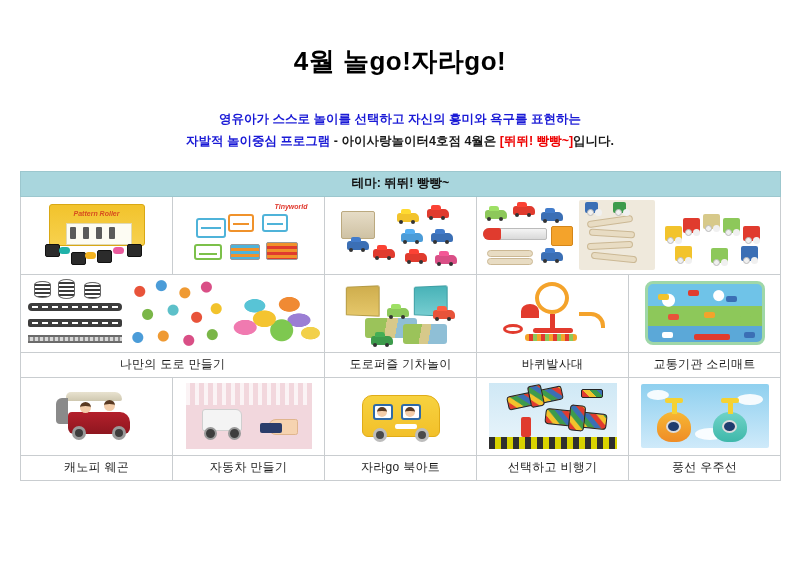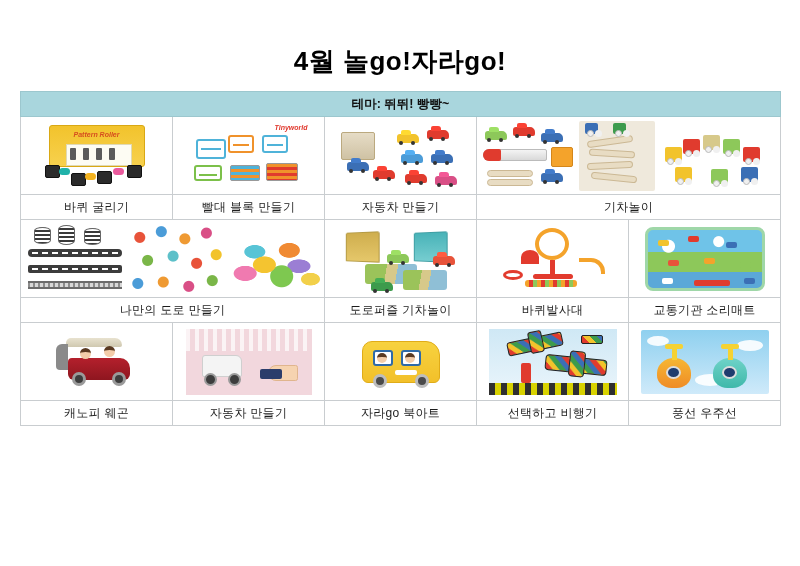--- a/index.html
+++ b/index.html
@@ -42,21 +42,21 @@
     font-size: 12.5px;
     font-weight: bold;
     white-space: nowrap;
   }
   .sub-blue { color: #1a1ad6; }
   .sub-black { color: #1a1a1a; font-weight: bold; }
   .sub-red { color: #ee0000; font-weight: bold; }
 
   
   .prog-table {
-    margin-top: 12px;
+    margin-top: 18px;
     width: 760px;
     border-collapse: collapse;
     table-layout: fixed;
   }
   .prog-table td {
     border: 1px solid #c9cdd0;
     vertical-align: middle;
   }
   .theme-bar {
     background: #a9d6dd;
@@ -403,20 +403,24 @@
 </style>
 </head>
 <body>
 
 <div class="page">
 
   <div class="title-wrap">
     <div class="title">4월 놀go!자라go!</div>
   </div>
 
+  <div class="subtitle-wrap">
+    <div class="sub-line sub-blue">영유아가 스스로 놀이를 선택하고 자신의 흥미와 욕구를 표현하는</div>
+    <div class="sub-line"><span class="sub-blue">자발적 놀이중심 프로그램 </span><span class="sub-black">- 아이사랑놀이터4호점 4월은 </span><span class="sub-red">[뛰뛰! 빵빵~]</span><span class="sub-black">입니다.</span></div>
+  </div>
 
   <table class="prog-table">
     <colgroup>
       <col style="width:152px">
         <col style="width:152px">
         <col style="width:152px">
         <col style="width:152px">
         <col style="width:152px">
     </colgroup>
     <tbody>
@@ -509,26 +513,20 @@
               <span class="tcar" style="position:absolute;left:62px;top:18px;background:#8dc85a;"></span>
               <span class="tcar" style="position:absolute;left:82px;top:26px;background:#e03b2e;"></span>
               <span class="tcar" style="position:absolute;left:14px;top:46px;background:#f2c32c;"></span>
               <span class="tcar" style="position:absolute;left:50px;top:48px;background:#8dc85a;"></span>
               <span class="tcar" style="position:absolute;left:80px;top:46px;background:#3b6fb5;"></span>
             </div>
           </div>
         </td>
       </tr>
 
-      <tr>
-        <td class="label-cell">바퀴 굴리기</td>
-        <td class="label-cell">빨대 블록 만들기</td>
-        <td class="label-cell">자동차 만들기</td>
-        <td class="label-cell" colspan="2">기차놀이</td>
-      </tr>
 
       <tr>
         <td class="photo-cell" colspan="2">
           <div class="photo-inner" style="gap:0;">
             <div style="position:relative;width:104px;height:72px;">
               <span class="tape-roll" style="position:absolute;left:10px;top:4px;"></span>
               <span class="tape-roll" style="position:absolute;left:34px;top:2px;height:20px;"></span>
               <span class="tape-roll" style="position:absolute;left:60px;top:5px;"></span>
               <div class="road-strip" style="position:absolute;left:4px;top:26px;width:94px;border-radius:6px;"></div>
               <div class="road-strip" style="position:absolute;left:4px;top:42px;width:94px;"></div>

